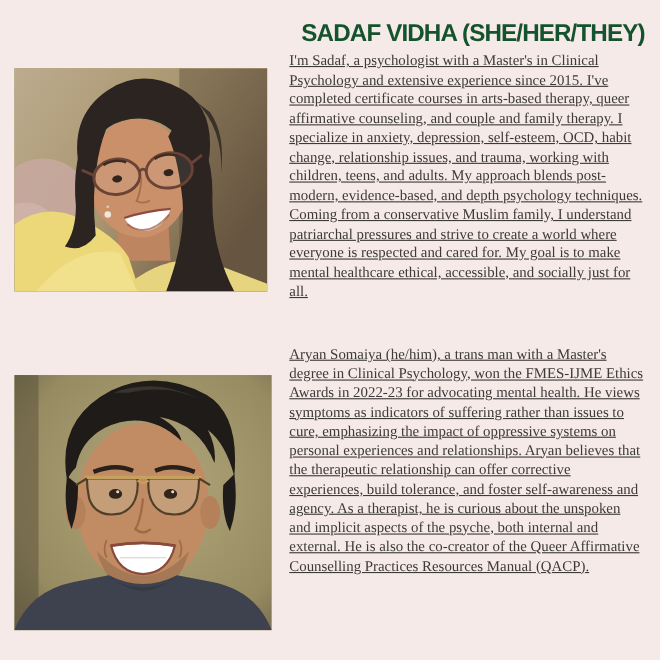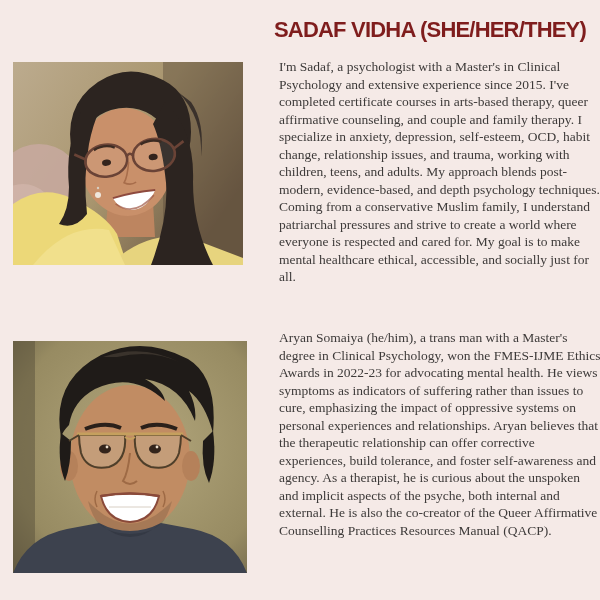--- a/index.html
+++ b/index.html
@@ -23,33 +23,34 @@
     left:263px;width:334px;
   }
   .col-sadaf{top:18px;}
   .col-aryan{top:313px;}
   .heading{
     margin:0 0 4px 0;
     font-family:"Liberation Sans", sans-serif;
     font-weight:700;
     font-size:22px;
     letter-spacing:-0.8px;
-    color:#7f1d1d;
+    color:#14532d;
     white-space:nowrap;
     line-height:1.1;
   }
   .heading-center{text-align:center;}
   .heading-left{text-align:left;}
   .bio{
-    margin:16px;
+    margin:0;
     width:322px;
     font-size:13.5px;
     line-height:17.5px;
     color:#3d3a39;
     text-align:left;
+    text-decoration:underline;
   }
 </style>
 </head>
 <body>
 
 <div class="page">
 
   <div class="photo photo-sadaf">
     <svg viewBox="0 0 230 203" preserveAspectRatio="none">
       <defs>

